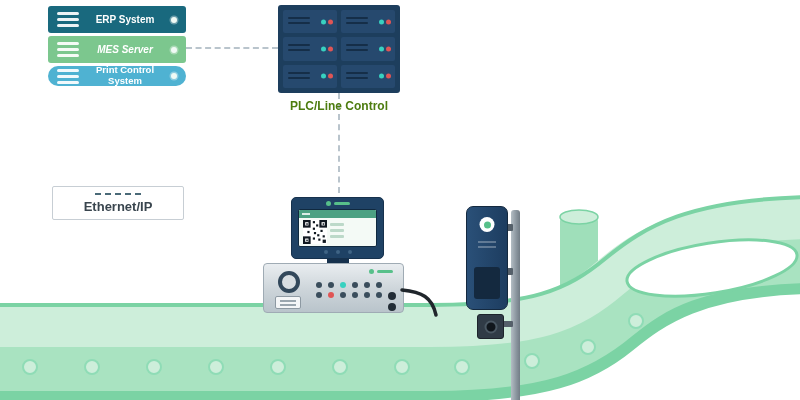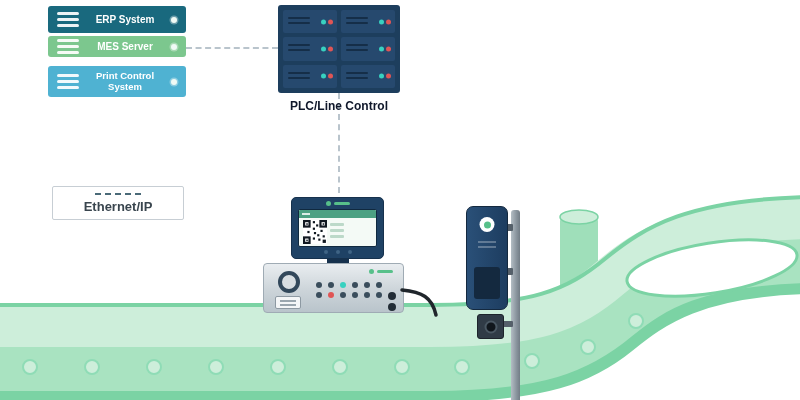--- a/index.html
+++ b/index.html
@@ -13,42 +13,42 @@
   
   .server-box {
     left:48px; width:138px; border-radius:3px;
     display:flex; align-items:center; gap:6px; padding:0 9px;
   }
   .server-box .vents { width:22px; display:flex; flex-direction:column; gap:3px; flex:none; }
   .server-box .vents i { display:block; height:3px; background:rgba(255,255,255,.92); border-radius:2px; }
   .server-box .lbl { flex:1; text-align:center; color:#fff; font-weight:bold; font-size:10px; line-height:1.15; }
   .server-box .led { flex:none; width:6px; height:6px; border-radius:50%; background:#f0faf5; box-shadow:0 0 0 1.5px rgba(255,255,255,.35); }
   #srv-erp  { top:6px;  height:27px; }
-  #srv-mes  { top:36px; height:21px; }
-  #srv-pcs  { top:66px; height:31px; }
+  #srv-mes  { top:36px; height:27px;font-style:italic; }
+  #srv-pcs  { top:66px; height:20px;border-radius:13px; }
   #srv-pcs .lbl { font-size:9.5px; }
 
   
   .dash-h { left:186px; top:47px; width:92px; height:0; border-top:2px dashed #b9c4cc; }
   .dash-v { left:338px; top:93px; width:0; height:100px; border-left:2px dashed #b9c4cc; }
 
   
   .rack {
     left:278px; top:5px; width:122px; height:88px; background:#1d3e5d;
     border-radius:3px; padding:5px; display:grid;
     grid-template-columns:repeat(2,1fr); grid-template-rows:repeat(3,1fr); gap:4px;
   }
   .rack-unit { position:relative; background:#26496e; border-radius:2px; }
   .rack-unit i { position:absolute; display:block; }
   .rack-unit .slot { left:5px; width:22px; height:2px; background:#152e48; border-radius:1px; }
   .rack-unit .s1 { top:7px; } .rack-unit .s2 { top:12px; }
   .rack-unit .led { width:5px; height:5px; border-radius:50%; top:50%; transform:translateY(-50%); }
   .rack-unit .teal { right:11px; background:#38d1c0; }
   .rack-unit .red  { right:4px;  background:#e05555; }
-  .rack-label { left:266px; top:99px; width:146px; text-align:center; color:#0f172a; font-size:12px; font-weight:bold; }
+  .rack-label { left:266px; top:99px; width:146px; text-align:center; color:#4d7c0f; font-size:12px; font-weight:bold; }
 
   
   .eth-box {
     left:52px; top:186px; width:132px; height:34px; background:#fff;
     border:1px solid #c7ced4; border-radius:2px;
     display:flex; flex-direction:column; align-items:center; justify-content:center; gap:4px;
   }
   .eth-box .eth-dash { width:46px; height:0; border-top:2px dashed #4a6a78; }
   .eth-box .lbl { font-size:13px; color:#39454e; font-weight:bold; }
 

